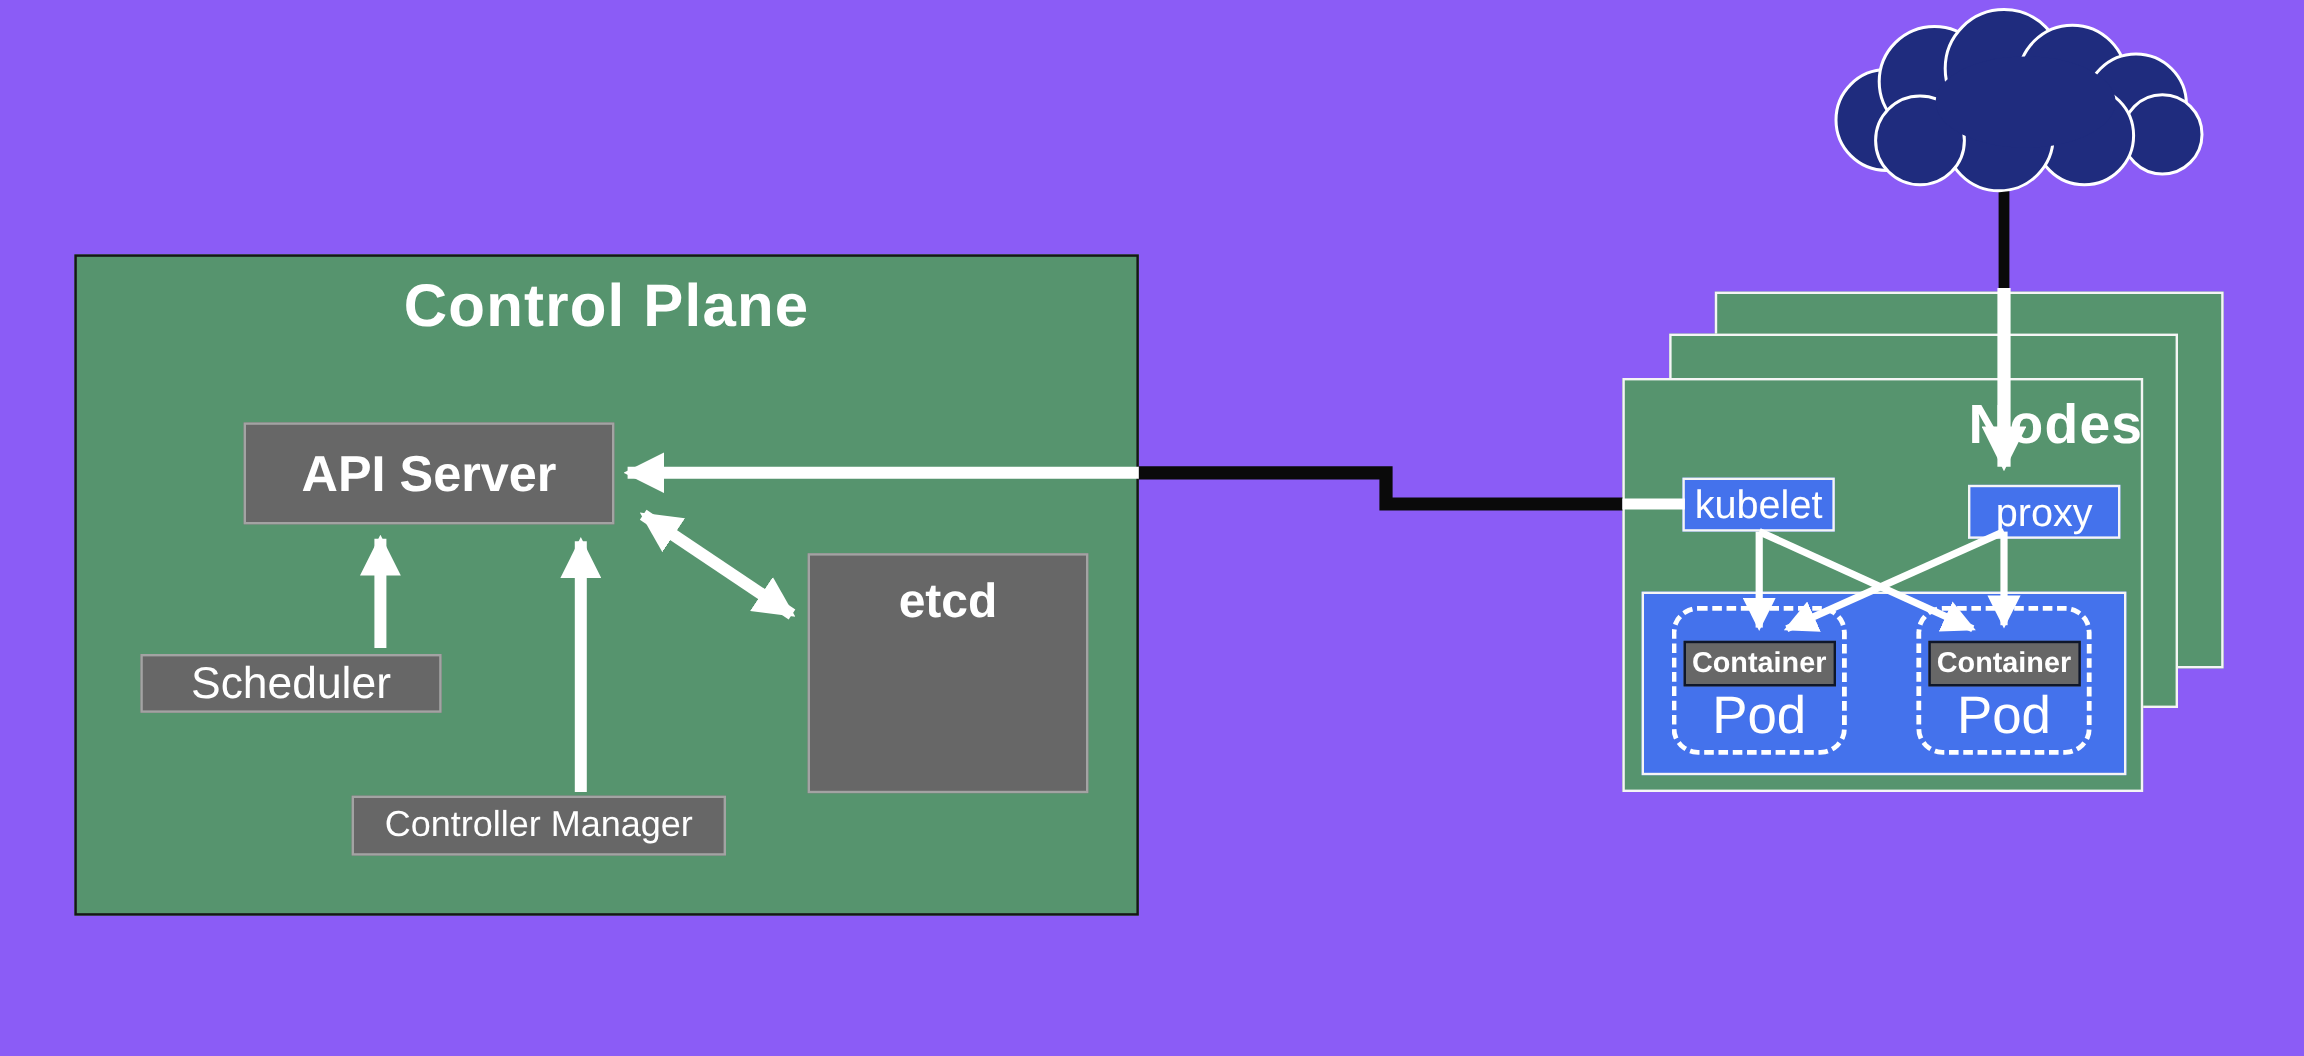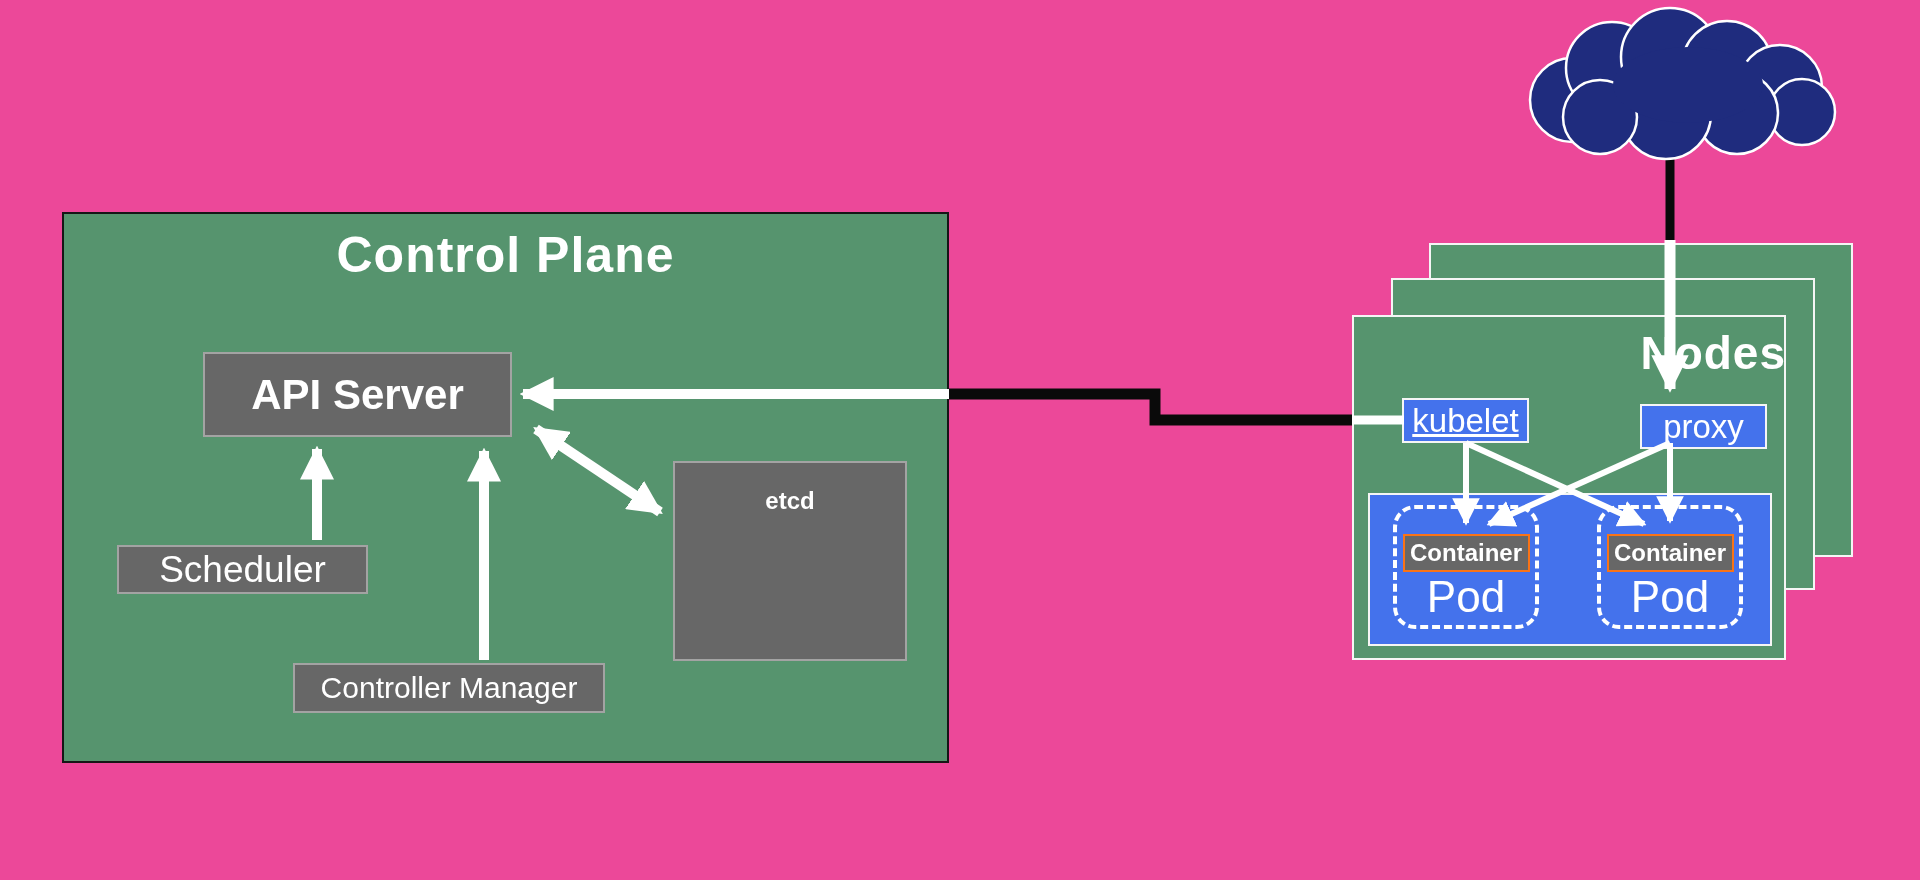--- a/index.html
+++ b/index.html
@@ -1,17 +1,17 @@
 <!DOCTYPE html>
 <html><head>
 <meta charset="utf-8">
 <style>
   html,body{margin:0;padding:0;background:#fcfcf9;}
   .stage{position:relative;width:1920px;height:880px;overflow:hidden;
-         font-family:"Liberation Sans",sans-serif;background:#ec4899;}
+         font-family:"Liberation Sans",sans-serif;background:#8b5cf6;}
   .stage *{box-sizing:border-box;}
 
   
   .green-box{position:absolute;background:#56946E;}
   .cp{left:62px;top:212px;width:887px;height:551px;border:2px solid #161616;}
   .cp-title{position:absolute;left:0;right:0;top:12px;text-align:center;
             font-size:50px;font-weight:700;color:#fff;letter-spacing:1px;}
 
   .node-layer{border:2px solid #f5f5f5;}
   .node-back{left:1429px;top:243px;width:424px;height:314px;}
@@ -20,37 +20,37 @@
   .nodes-title{position:absolute;left:1352px;width:434px;top:326px;text-align:right;
                font-size:46px;font-weight:700;color:#fff;letter-spacing:1px;}
 
   
   .gray-box{position:absolute;background:#676767;border:2px solid #a3a3a3;color:#fff;
             display:flex;align-items:center;justify-content:center;text-align:left;}
   .api{left:203px;top:352px;width:309px;height:85px;font-size:42px;font-weight:700;}
   .sched{left:117px;top:545px;width:251px;height:49px;font-size:37px;}
   .cm{left:293px;top:663px;width:312px;height:50px;font-size:30px;}
   .etcd{left:673px;top:461px;width:234px;height:200px;flex-direction:column;
-        justify-content:flex-start;padding-top:16px;font-size:24px;font-weight:700;}
+        justify-content:flex-start;padding-top:16px;font-size:40px;font-weight:700;}
   .etcd .etcd-name{line-height:44px;}
   .etcd .etcd-desc{margin-top:8px;line-height:37px;}
 
   
   .blue-box{position:absolute;background:#4472EC;border:2px solid #f5f5f5;color:#fff;
             display:flex;align-items:center;justify-content:center;}
-  .kubelet{left:1402px;top:398px;width:127px;height:45px;font-size:33px;text-decoration:underline;}
+  .kubelet{left:1402px;top:398px;width:127px;height:45px;font-size:33px;}
   .proxy{left:1607px;top:404px;width:127px;height:45px;font-size:33px;margin-left:33px;}
   .pod-area{left:1368px;top:493px;width:404px;height:153px;}
 
   .pod{position:absolute;top:505px;width:146px;height:124px;border:4px dashed #fff;
        border-radius:22px;display:flex;flex-direction:column;align-items:center;
        padding-top:25px;}
   .pod-left{left:1393px;}
   .pod-right{left:1597px;}
-  .container-box{width:127px;height:38px;background:#676767;border:2px solid #f97316;
+  .container-box{width:127px;height:38px;background:#676767;border:2px solid #0f172a;
                  color:#fff;font-size:24px;font-weight:700;display:flex;
                  align-items:center;justify-content:center;}
   .pod-label{color:#fff;font-size:44px;margin-top:5px;line-height:40px;}
 
   .overlay{position:absolute;left:0;top:0;width:1920px;height:880px;z-index:20;
            pointer-events:none;}
 </style>
 </head>
 <body>
 

